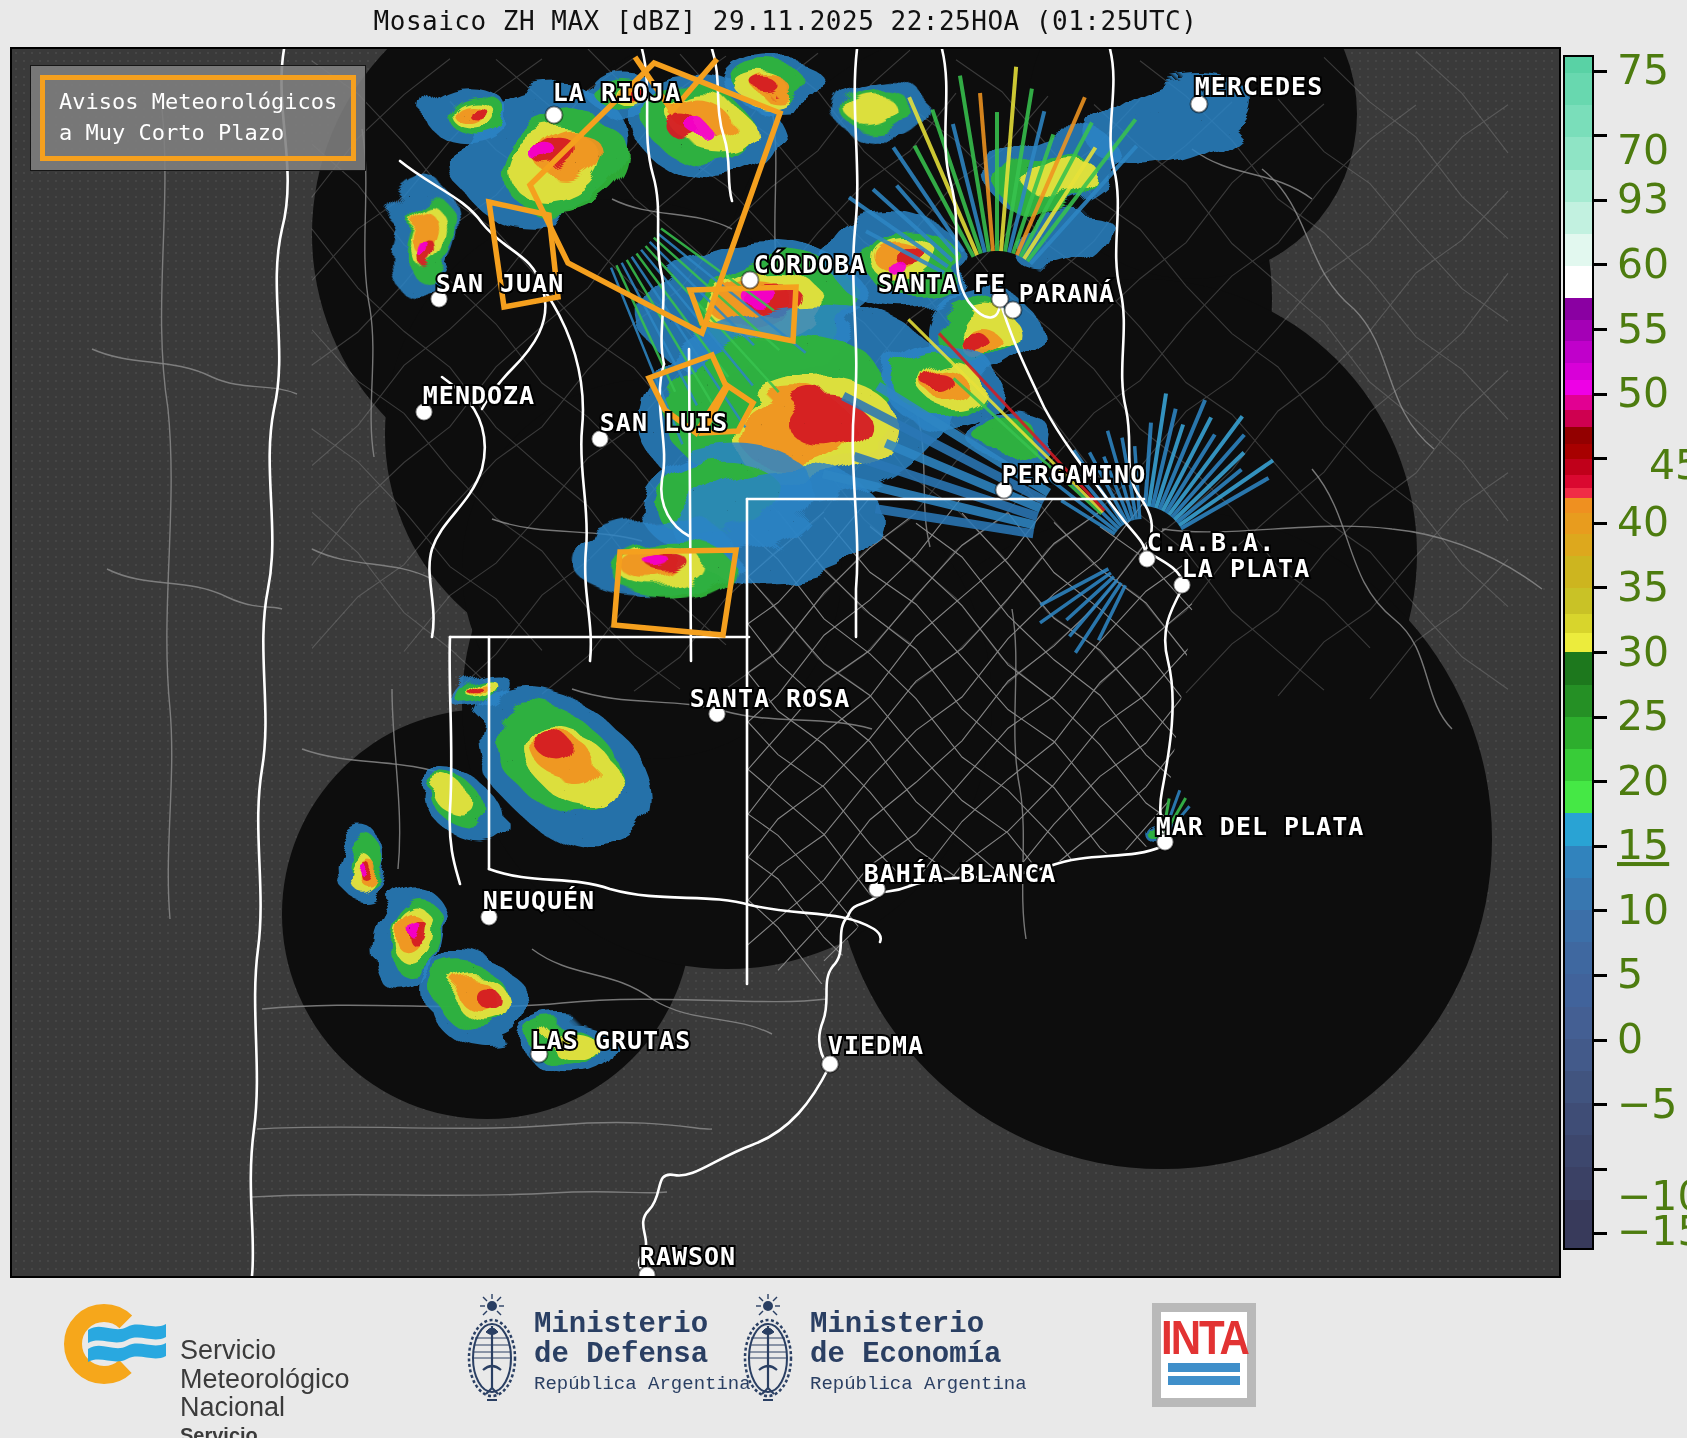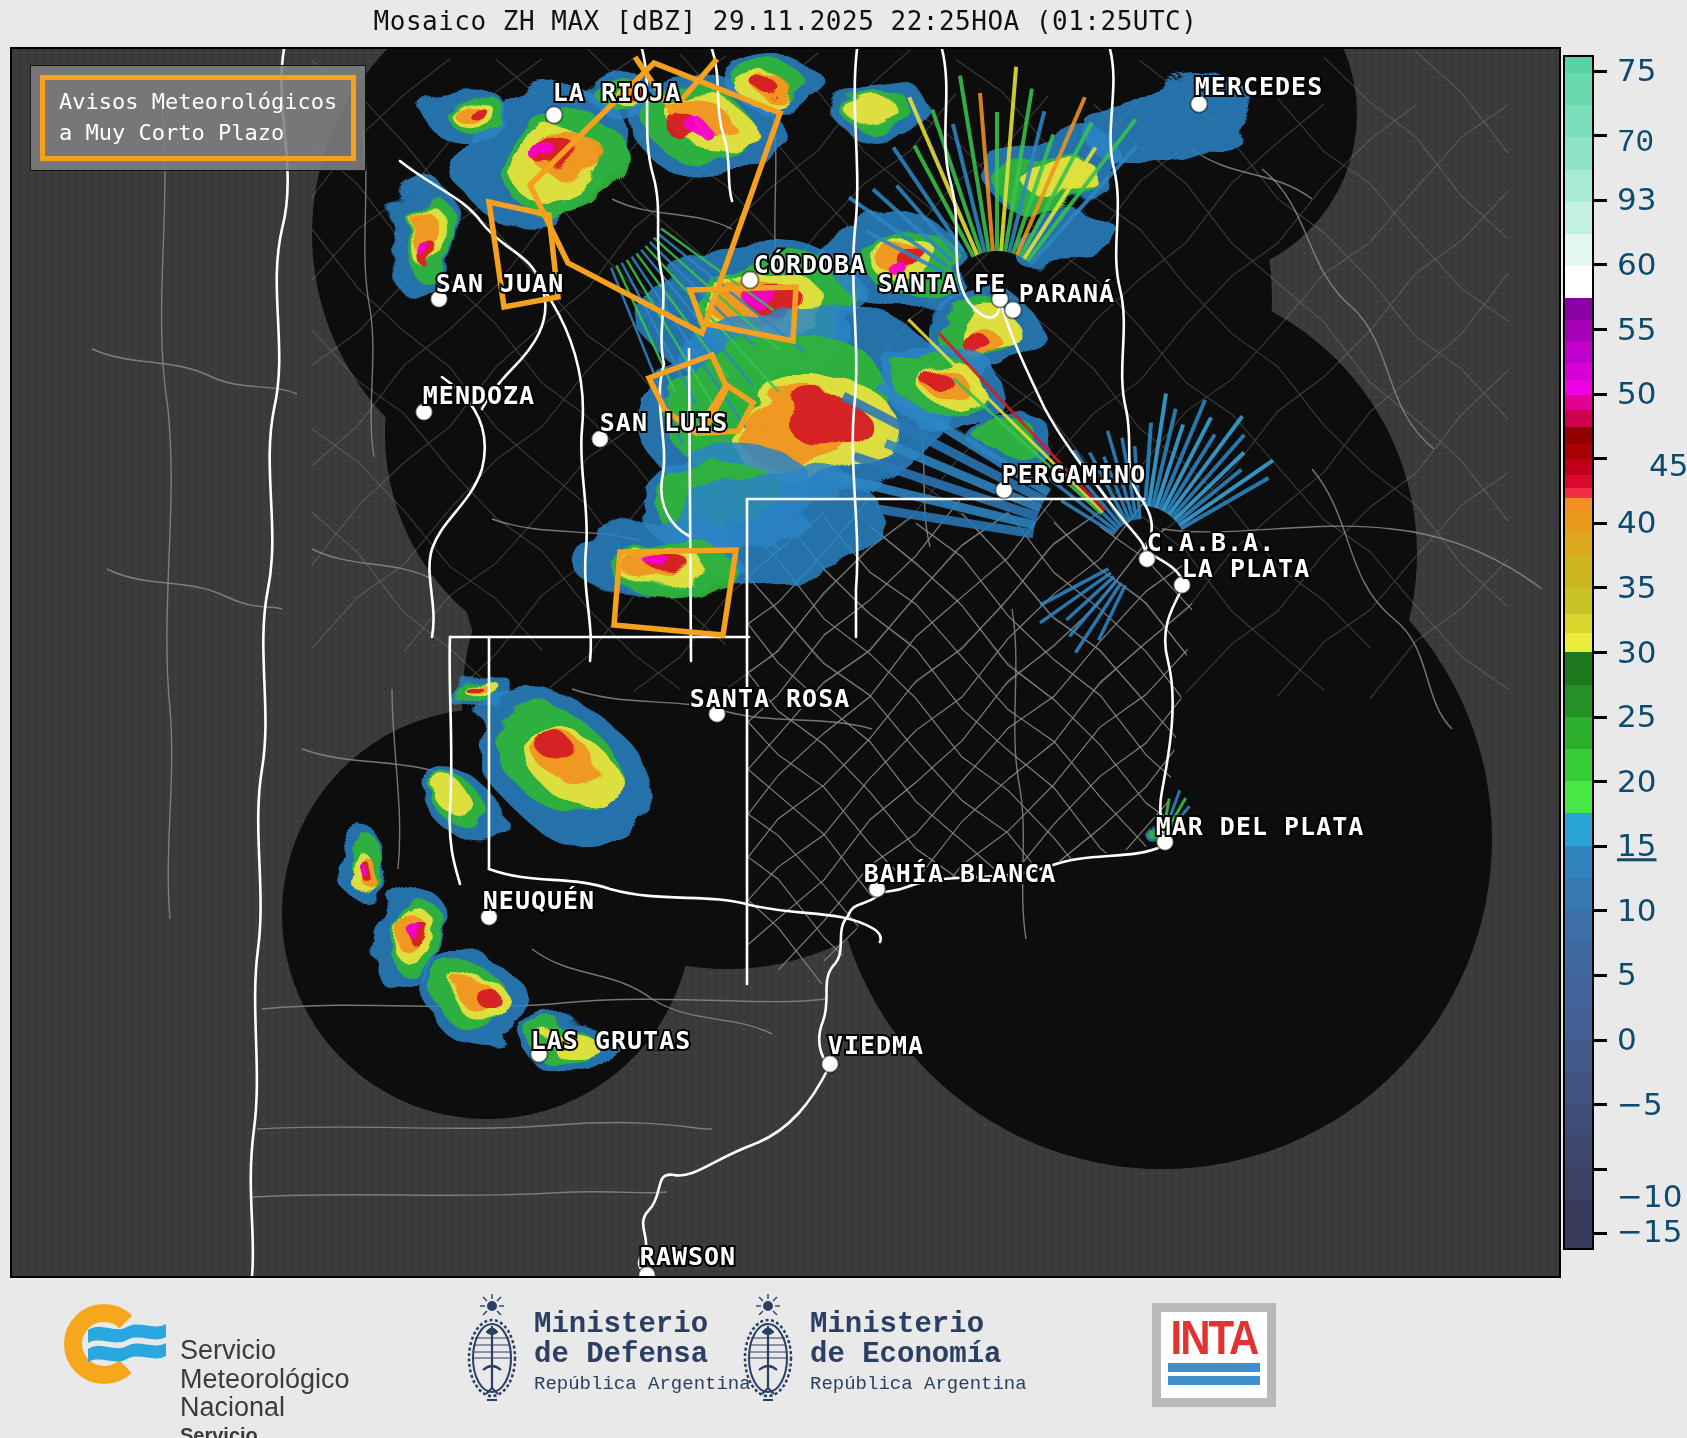--- a/index.html
+++ b/index.html
@@ -14,35 +14,35 @@
   .map svg{position:absolute;left:0;top:0;}
   .legend{position:absolute;left:18px;top:16px;background:rgba(128,128,128,.88);
           border:1px solid #161616;padding:9px;}
   .legend-inner{border:5px solid #f5a01e;padding:7px 14px;color:#fff;
           font-family:"DejaVu Sans Mono",monospace;font-size:22px;line-height:1.4;white-space:nowrap;}
   .cbar{position:absolute;left:1563px;top:55px;width:31px;height:1195px;}
   .cbar-bar{position:absolute;left:0;top:0;width:31px;height:1195px;display:flex;
             flex-direction:column;border:2px solid #000;box-sizing:border-box;}
   .cbar-bar div{width:100%;}
   .tick{position:absolute;width:13px;height:3px;background:#000;left:31px;}
-  .ticklabel{position:absolute;left:54px;font-family:"DejaVu Sans",sans-serif;font-size:31px;
-             color:#0c4a6e;transform:translateY(-52%);white-space:nowrap;}
+  .ticklabel{position:absolute;left:54px;font-family:"DejaVu Sans",sans-serif;font-size:41px;
+             color:#4d7c0f;transform:translateY(-52%);white-space:nowrap;}
   .city{font-family:"DejaVu Sans Mono",monospace;font-weight:bold;font-size:25px;fill:#fff;
         stroke:#000;stroke-width:4px;paint-order:stroke;letter-spacing:1px;}
   .warnpoly{fill:none;stroke:#f5a01e;stroke-width:5.5;stroke-linejoin:miter;}
   .wborder{fill:none;stroke:#fff;stroke-width:2.6;stroke-linejoin:round;stroke-linecap:round;}
   .gborder{fill:none;stroke:#8a8a8a;stroke-width:1.4;opacity:.85;}
   .footer{position:absolute;left:0;top:1278px;width:1687px;height:160px;background:#e9e9e9;}
   .smn-text{position:absolute;left:180px;top:36px;color:#3b3b3b;
             font-family:"Liberation Sans",sans-serif;font-size:27px;line-height:1.06;margin-top:22px;}
   .smn-text .arg{font-size:20px;font-weight:bold;margin-top:3px;}
   .ministry{position:absolute;color:#2a3f63;font-family:Liberation Mono, monospace;}
   .ministry .l1,.ministry .l2{font-size:29px;font-weight:bold;line-height:1.02;}
   .ministry .l3{font-size:19px;margin-top:4px;}
-  .inta{position:absolute;left:1152px;top:25px;width:124px;height:104px;background:#fff;
+  .inta{position:absolute;left:1152px;top:25px;width:104px;height:104px;background:#fff;
         border:9px solid #b9b9b9;box-sizing:border-box;text-align:center;}
   .inta-word{font-family:"Liberation Sans",sans-serif;font-weight:bold;font-size:42px;
              color:#e23333;letter-spacing:-2px;transform:scaleY(1.15);margin-top:5px;line-height:1;}
   .inta-bar{height:9px;background:#3f8fca;margin:4px 7px 0 7px;}
 </style>
 </head>
 <body>
 
 <div class="title">Mosaico ZH MAX [dBZ] 29.11.2025 22:25HOA (01:25UTC)</div>
 
@@ -587,21 +587,21 @@
       <div style="flex-grow: 2.5; flex-basis: 0px; background: rgb(65, 84, 127);"></div>
       <div style="flex-grow: 2.5; flex-basis: 0px; background: rgb(63, 77, 118);"></div>
       <div style="flex-grow: 2.5; flex-basis: 0px; background: rgb(61, 71, 109);"></div>
       <div style="flex-grow: 2.5; flex-basis: 0px; background: rgb(59, 65, 101);"></div>
       <div style="flex-grow: 3.75; flex-basis: 0px; background: rgb(56, 58, 91);"></div>
     </div>
   <div id="cbar-ticks">
       <div class="tick" style="top: 14.6486px;"></div>
       <div class="ticklabel" style="top: 16.1486px;">75</div>
       <div class="tick" style="top: 79.2432px;"></div>
-      <div class="ticklabel" style="top: 88px; font-family: Liberation Mono, monospace;">70</div>
+      <div class="ticklabel" style="top: 96px;">70</div>
       <div class="tick" style="top: 143.838px;"></div>
       <div class="ticklabel" style="top: 145.338px;">93</div>
       <div class="tick" style="top: 208.432px;"></div>
       <div class="ticklabel" style="top: 209.932px;">60</div>
       <div class="tick" style="top: 273.027px;"></div>
       <div class="ticklabel" style="top: 274.527px;">55</div>
       <div class="tick" style="top: 337.622px;"></div>
       <div class="ticklabel" style="top: 339.122px;">50</div>
       <div class="tick" style="top: 402.216px;"></div>
       <div class="ticklabel" style="top: 411px; margin-left: 32px;">45</div>

